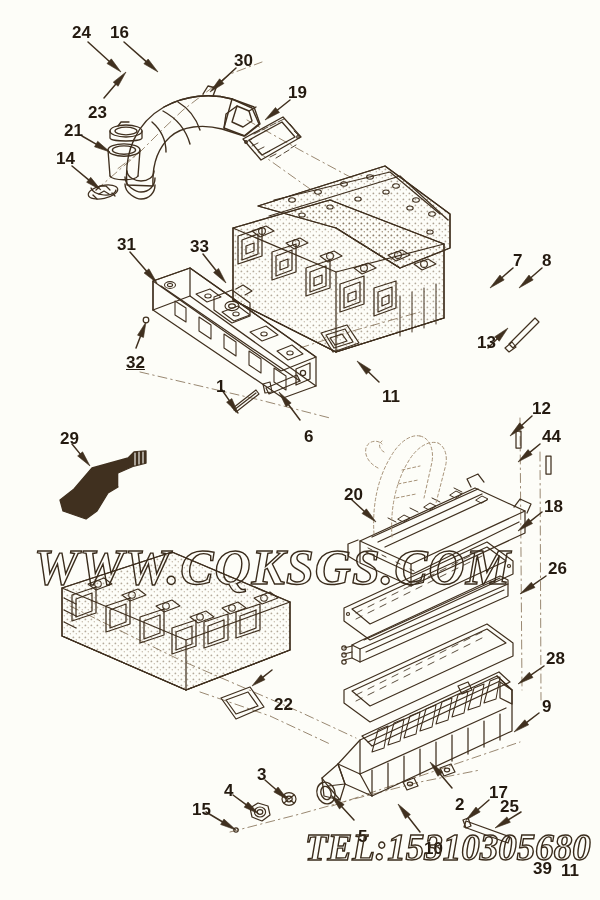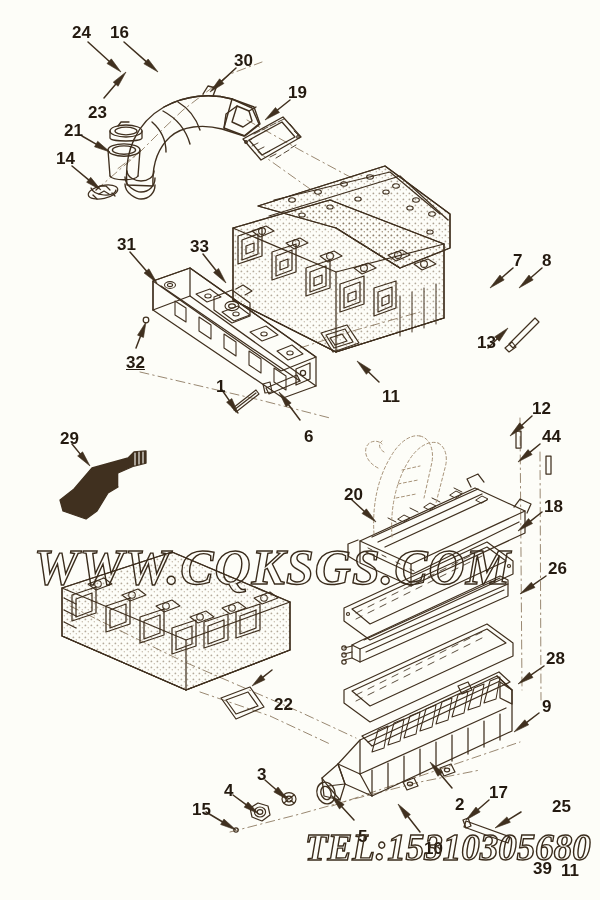--- a/index.html
+++ b/index.html
@@ -649,21 +649,21 @@
       <div class="callout-num" style="left: 546px; top: 650px;">28</div>
       <div class="callout-num" style="left: 542px; top: 698px;">9</div>
       <div class="callout-num" style="left: 274px; top: 654px; margin-top: 42px;">22</div>
       <div class="callout-num" style="left: 192px; top: 786px; margin-top: 15px;">15</div>
       <div class="callout-num" style="left: 224px; top: 782px;">4</div>
       <div class="callout-num" style="left: 257px; top: 766px;">3</div>
       <div class="callout-num" style="left: 358px; top: 828px;">5</div>
       <div class="callout-num" style="left: 424px; top: 840px;">10</div>
       <div class="callout-num" style="left: 455px; top: 796px;">2</div>
       <div class="callout-num" style="left: 489px; top: 784px;">17</div>
-      <div class="callout-num" style="left: 552px; top: 798px;">25</div>
+      <div class="callout-num" style="left: 500px; top: 798px;">25</div>
       <div class="callout-num" style="left: 533px; top: 860px;">39</div>
       <div class="callout-num" style="left: 561px; top: 862px;">11</div>
     </div>
 
   <div class="wm" id="wm-site">WWW.CQKSGS.COM</div>
   <div class="wm" id="wm-tel">TEL:15310305680</div>
 
 </div>
 
 </body></html>

